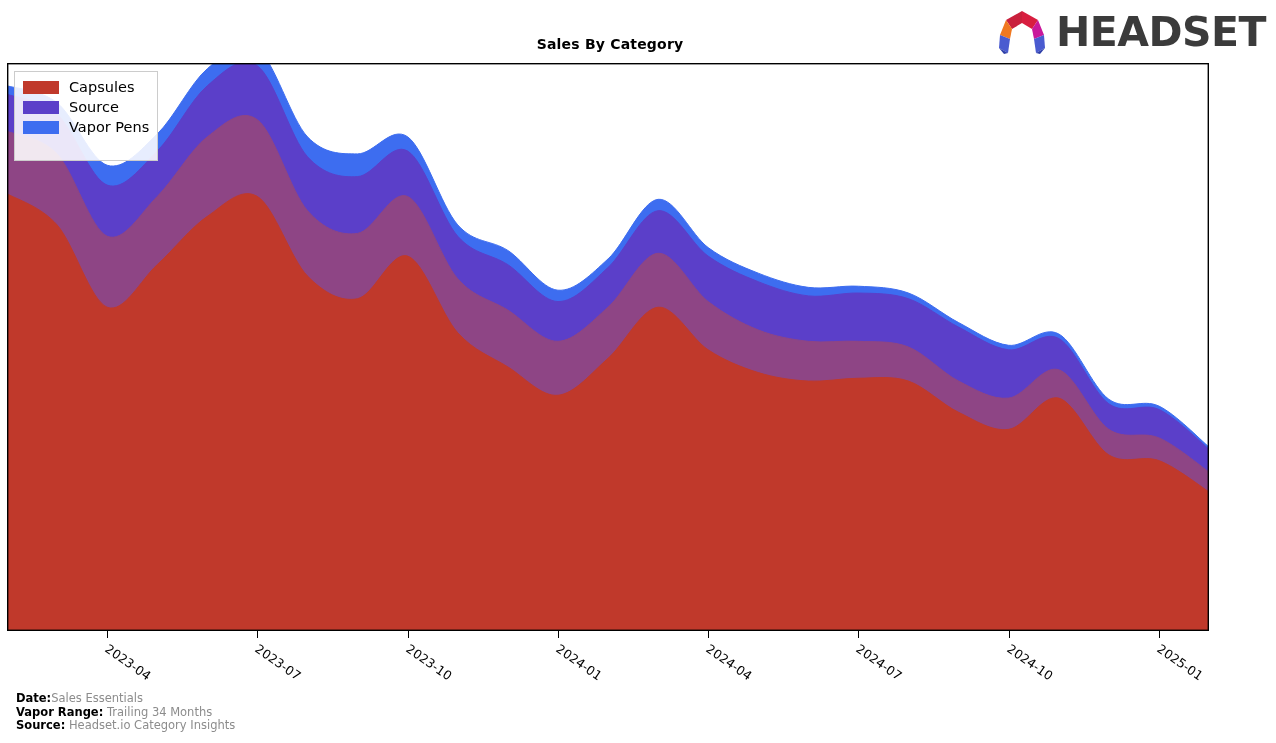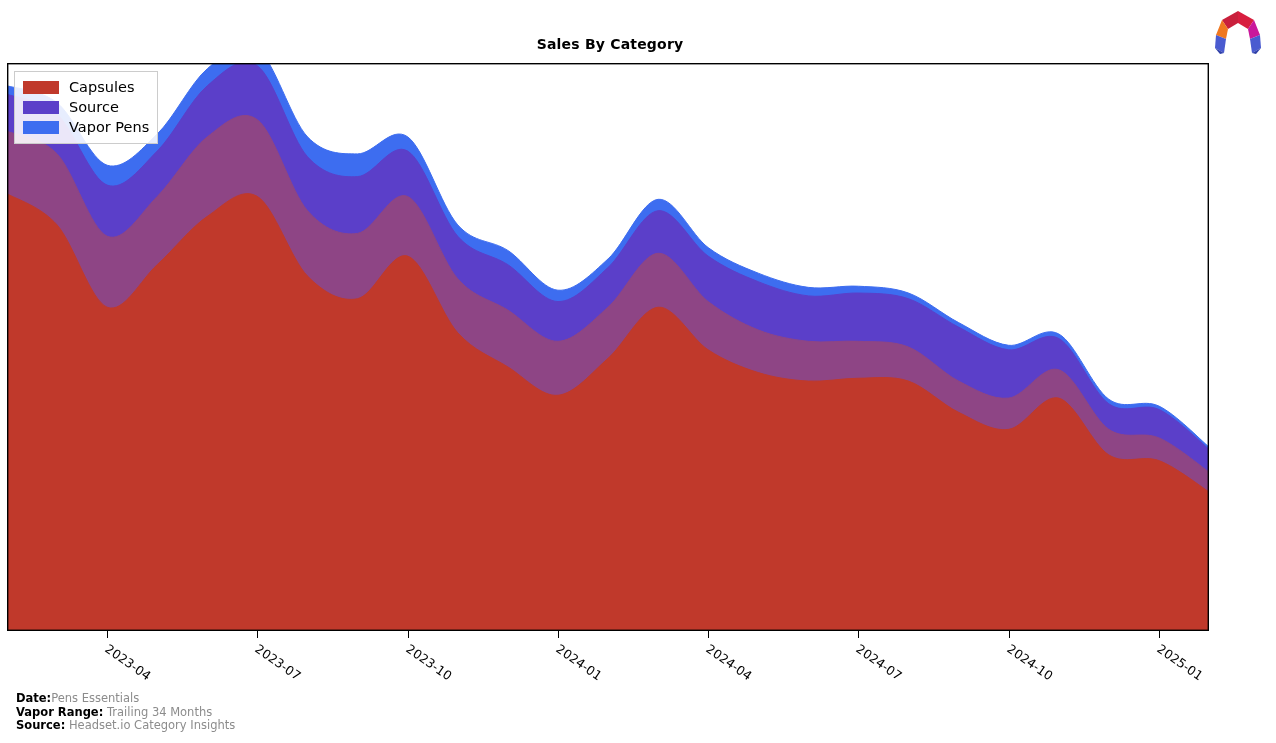--- a/index.html
+++ b/index.html
@@ -61,21 +61,21 @@
     color: #000000;
     white-space: nowrap;
     transform-origin: left top;
     transform: rotate(35deg);
   }
   #legend-box {
     position: absolute;
     left: 14px; top: 71px;
     background: rgba(255,255,255,0.88);
     border: 1px solid #cccccc;
-    padding: 5px 8px 6px 8px;
+    padding: 5px 8px 23px 8px;
     box-sizing: border-box;
   }
   .legend-row {
     display: flex;
     align-items: center;
     height: 20px;
   }
   .legend-swatch {
     width: 36px; height: 13px;
     margin-right: 10px;
@@ -105,20 +105,21 @@
   <svg width="56" height="48" viewBox="0 0 56 48">
     <polygon points="28,3 44,12 38,21 28,15" fill="#d81e3f"></polygon>
     <polygon points="28,3 12,12 18,21 28,15" fill="#c9203c"></polygon>
     <polygon points="12,12 6,27 16,31 18,21" fill="#f07820"></polygon>
     <polygon points="44,12 50,27 40,31 38,21" fill="#c9189b"></polygon>
     <polygon points="6,27 5,40 14,45 16,31" fill="#4a5bd0"></polygon>
     <polygon points="50,27 51,40 42,45 40,31" fill="#4a5bd0"></polygon>
     <polygon points="5,40 14,45 10,46" fill="#2e3fa8"></polygon>
     <polygon points="51,40 42,45 46,46" fill="#2e3fa8"></polygon>
   </svg>
+  <span class="logo-word">HEADSET</span>
 </div>
 
 <div id="plot-wrap">
   <svg id="plot-svg" width="1202" height="568">
     <g id="area-layers">
         <path d="M 0.00 22.72 C 8.35 25.56, 33.39 26.51, 50.08 39.76 C 66.78 53.01, 83.47 97.03, 100.17 102.24 C 116.86 107.45, 133.56 87.09, 150.25 71.00 C 166.94 54.91, 183.64 19.88, 200.33 5.68 C 217.03 -8.52, 233.72 -25.56, 250.42 -14.20 C 267.11 -2.84, 283.81 56.33, 300.50 73.84 C 317.19 91.35, 333.89 90.88, 350.58 90.88 C 367.28 90.88, 383.97 62.01, 400.67 73.84 C 417.36 85.67, 434.06 142.95, 450.75 161.88 C 467.44 180.81, 484.14 176.55, 500.83 187.44 C 517.53 198.33, 534.22 225.78, 550.92 227.20 C 567.61 228.62, 584.31 211.11, 601.00 195.96 C 617.69 180.81, 634.39 138.21, 651.08 136.32 C 667.78 134.43, 684.47 172.29, 701.17 184.60 C 717.86 196.91, 734.56 203.53, 751.25 210.16 C 767.94 216.79, 784.64 222.18, 801.33 224.36 C 818.03 226.54, 834.72 222.28, 851.42 223.22 C 868.11 224.17, 884.81 223.98, 901.50 230.04 C 918.19 236.10, 934.89 250.87, 951.58 259.58 C 968.28 268.29, 984.97 280.40, 1001.67 282.30 C 1018.36 284.19, 1035.06 261.94, 1051.75 270.94 C 1068.44 279.93, 1085.14 324.23, 1101.83 336.26 C 1118.53 348.28, 1135.22 335.12, 1151.92 343.07 C 1168.61 351.02, 1193.65 377.15, 1202.00 383.97 L 1202 568 L 0 568 Z" fill="#3d6df0" stroke="#3d6df0" stroke-width="1" stroke-linejoin="round"></path>
         <path d="M 0.00 31.24 C 8.35 34.55, 33.39 35.97, 50.08 51.12 C 66.78 66.27, 83.47 115.97, 100.17 122.12 C 116.86 128.27, 133.56 104.61, 150.25 88.04 C 166.94 71.47, 183.64 36.92, 200.33 22.72 C 217.03 8.52, 233.72 -8.99, 250.42 2.84 C 267.11 14.67, 283.81 75.26, 300.50 93.72 C 317.19 112.18, 333.89 114.55, 350.58 113.60 C 367.28 112.65, 383.97 78.10, 400.67 88.04 C 417.36 97.98, 434.06 154.31, 450.75 173.24 C 467.44 192.17, 484.14 190.75, 500.83 201.64 C 517.53 212.53, 534.22 238.09, 550.92 238.56 C 567.61 239.03, 584.31 219.63, 601.00 204.48 C 617.69 189.33, 634.39 149.57, 651.08 147.68 C 667.78 145.79, 684.47 181.29, 701.17 193.12 C 717.86 204.95, 734.56 212.05, 751.25 218.68 C 767.94 225.31, 784.64 230.99, 801.33 232.88 C 818.03 234.77, 834.72 229.57, 851.42 230.04 C 868.11 230.51, 884.81 230.04, 901.50 235.72 C 918.19 241.40, 934.89 255.60, 951.58 264.12 C 968.28 272.64, 984.97 284.95, 1001.67 286.84 C 1018.36 288.73, 1035.06 266.49, 1051.75 275.48 C 1068.44 284.47, 1085.14 328.97, 1101.83 340.80 C 1118.53 352.63, 1135.22 338.91, 1151.92 346.48 C 1168.61 354.05, 1193.65 379.61, 1202.00 386.24 L 1202 568 L 0 568 Z" fill="#5b3fc9" stroke="#5b3fc9" stroke-width="1" stroke-linejoin="round"></path>
         <path d="M 0.00 68.16 C 8.35 71.95, 33.39 73.37, 50.08 90.88 C 66.78 108.39, 83.47 166.14, 100.17 173.24 C 116.86 180.34, 133.56 150.05, 150.25 133.48 C 166.94 116.91, 183.64 86.62, 200.33 73.84 C 217.03 61.06, 233.72 44.49, 250.42 56.80 C 267.11 69.11, 283.81 128.75, 300.50 147.68 C 317.19 166.61, 333.89 172.77, 350.58 170.40 C 367.28 168.03, 383.97 125.91, 400.67 133.48 C 417.36 141.05, 434.06 196.91, 450.75 215.84 C 467.44 234.77, 484.14 236.67, 500.83 247.08 C 517.53 257.49, 534.22 278.79, 550.92 278.32 C 567.61 277.85, 584.31 258.91, 601.00 244.24 C 617.69 229.57, 634.39 191.23, 651.08 190.28 C 667.78 189.33, 684.47 225.78, 701.17 238.56 C 717.86 251.34, 734.56 260.33, 751.25 266.96 C 767.94 273.59, 784.64 276.43, 801.33 278.32 C 818.03 280.21, 834.72 277.37, 851.42 278.32 C 868.11 279.27, 884.81 277.37, 901.50 284.00 C 918.19 290.63, 934.89 309.56, 951.58 318.08 C 968.28 326.60, 984.97 337.01, 1001.67 335.12 C 1018.36 333.23, 1035.06 301.51, 1051.75 306.72 C 1068.44 311.93, 1085.14 355.00, 1101.83 366.36 C 1118.53 377.72, 1135.22 367.78, 1151.92 374.88 C 1168.61 381.98, 1193.65 403.28, 1202.00 408.96 L 1202 568 L 0 568 Z" fill="#8e4585" stroke="#8e4585" stroke-width="1" stroke-linejoin="round"></path>
         <path d="M 0.00 130.64 C 8.35 135.85, 33.39 142.95, 50.08 161.88 C 66.78 180.81, 83.47 237.61, 100.17 244.24 C 116.86 250.87, 133.56 216.79, 150.25 201.64 C 166.94 186.49, 183.64 164.72, 200.33 153.36 C 217.03 142.00, 233.72 123.54, 250.42 133.48 C 267.11 143.42, 283.81 195.96, 300.50 213.00 C 317.19 230.04, 333.89 239.03, 350.58 235.72 C 367.28 232.41, 383.97 187.44, 400.67 193.12 C 417.36 198.80, 434.06 251.34, 450.75 269.80 C 467.44 288.26, 484.14 293.47, 500.83 303.88 C 517.53 314.29, 534.22 333.70, 550.92 332.28 C 567.61 330.86, 584.31 310.03, 601.00 295.36 C 617.69 280.69, 634.39 245.66, 651.08 244.24 C 667.78 242.82, 684.47 275.95, 701.17 286.84 C 717.86 297.73, 734.56 304.35, 751.25 309.56 C 767.94 314.77, 784.64 317.13, 801.33 318.08 C 818.03 319.03, 834.72 315.24, 851.42 315.24 C 868.11 315.24, 884.81 312.40, 901.50 318.08 C 918.19 323.76, 934.89 341.27, 951.58 349.32 C 968.28 357.37, 984.97 368.73, 1001.67 366.36 C 1018.36 363.99, 1035.06 330.86, 1051.75 335.12 C 1068.44 339.38, 1085.14 381.51, 1101.83 391.92 C 1118.53 402.33, 1135.22 391.45, 1151.92 397.60 C 1168.61 403.75, 1193.65 423.63, 1202.00 428.84 L 1202 568 L 0 568 Z" fill="#c0392b" stroke="#c0392b" stroke-width="1" stroke-linejoin="round"></path>
       </g>
@@ -155,21 +156,21 @@
     <div class="xtick-line" style="left: 858.377px;"></div>
     <div class="xtick-label" style="left: 862.377px;">2024-07</div>
     <div class="xtick-line" style="left: 1008.63px;"></div>
     <div class="xtick-label" style="left: 1012.63px;">2024-10</div>
     <div class="xtick-line" style="left: 1158.88px;"></div>
     <div class="xtick-label" style="left: 1162.88px;">2025-01</div>
   </div>
 
 <div id="footer">
   <div class="footer-row">
-    <span class="footer-key">Date:</span><span class="footer-val">Pens Essentials</span>
+    <span class="footer-key">Date:</span><span class="footer-val">Sales Essentials</span>
   </div>
   <div class="footer-row">
     <span class="footer-key">Vapor Range:</span> <span class="footer-val">Trailing 34 Months</span>
   </div>
   <div class="footer-row">
     <span class="footer-key">Source:</span> <span class="footer-val">Headset.io Category Insights</span>
   </div>
 </div>
 
 </body></html>

